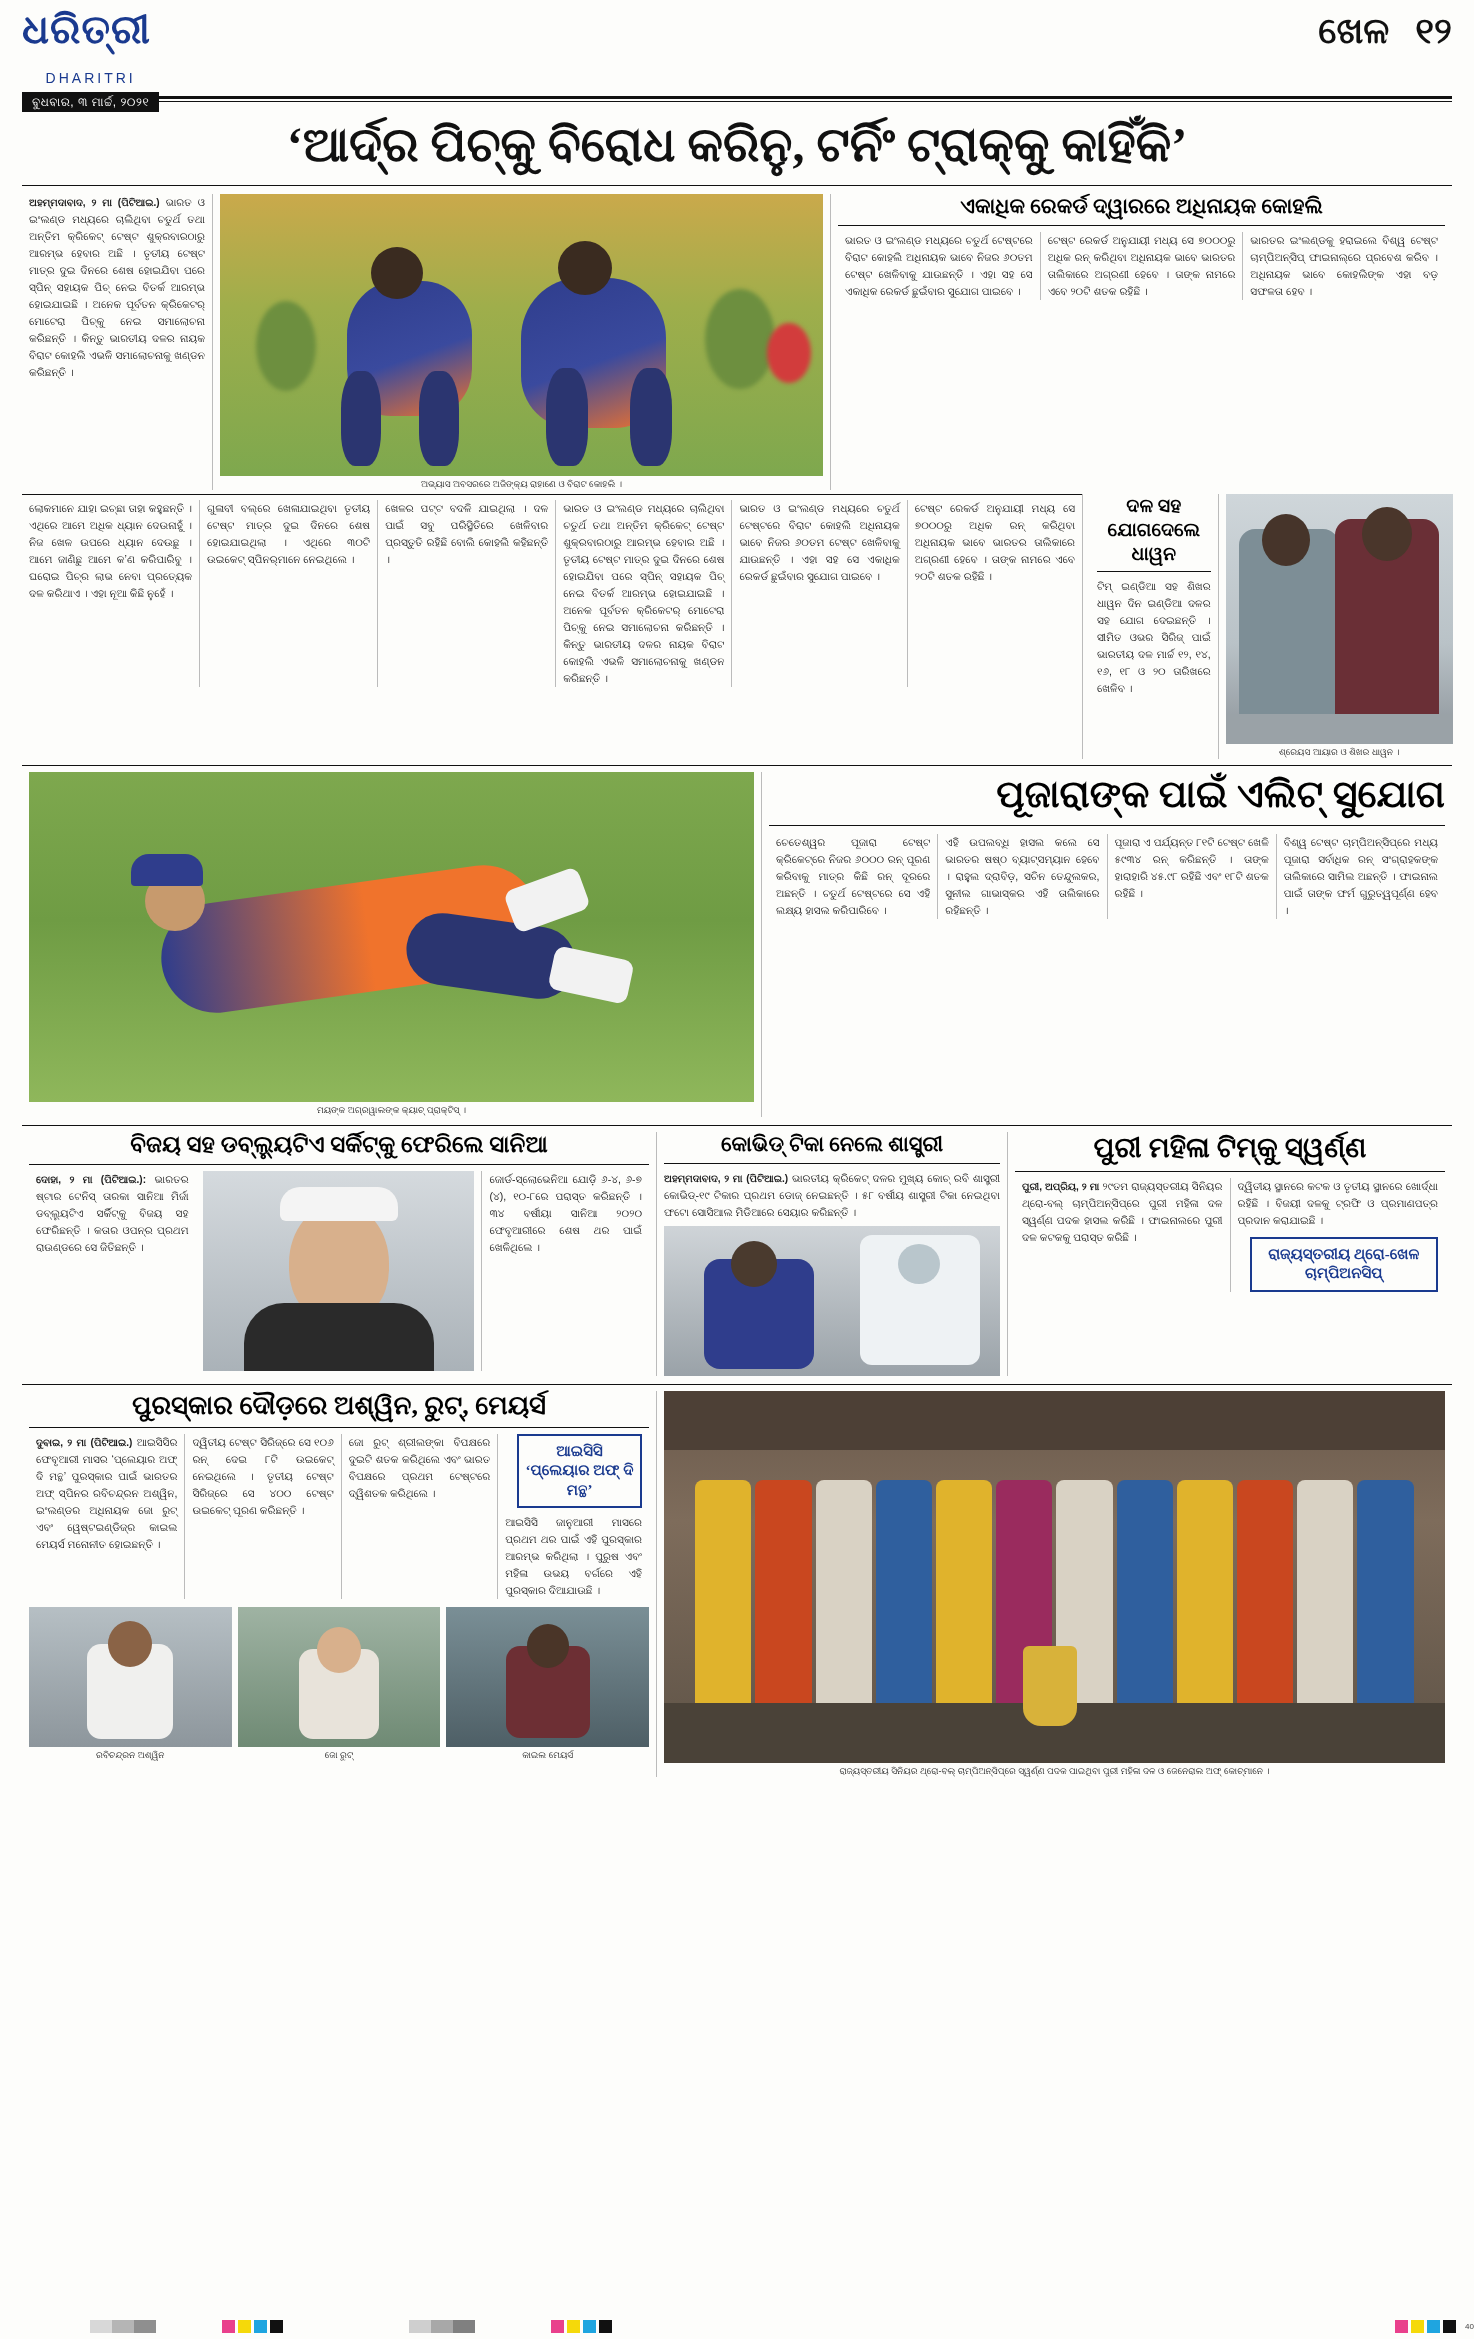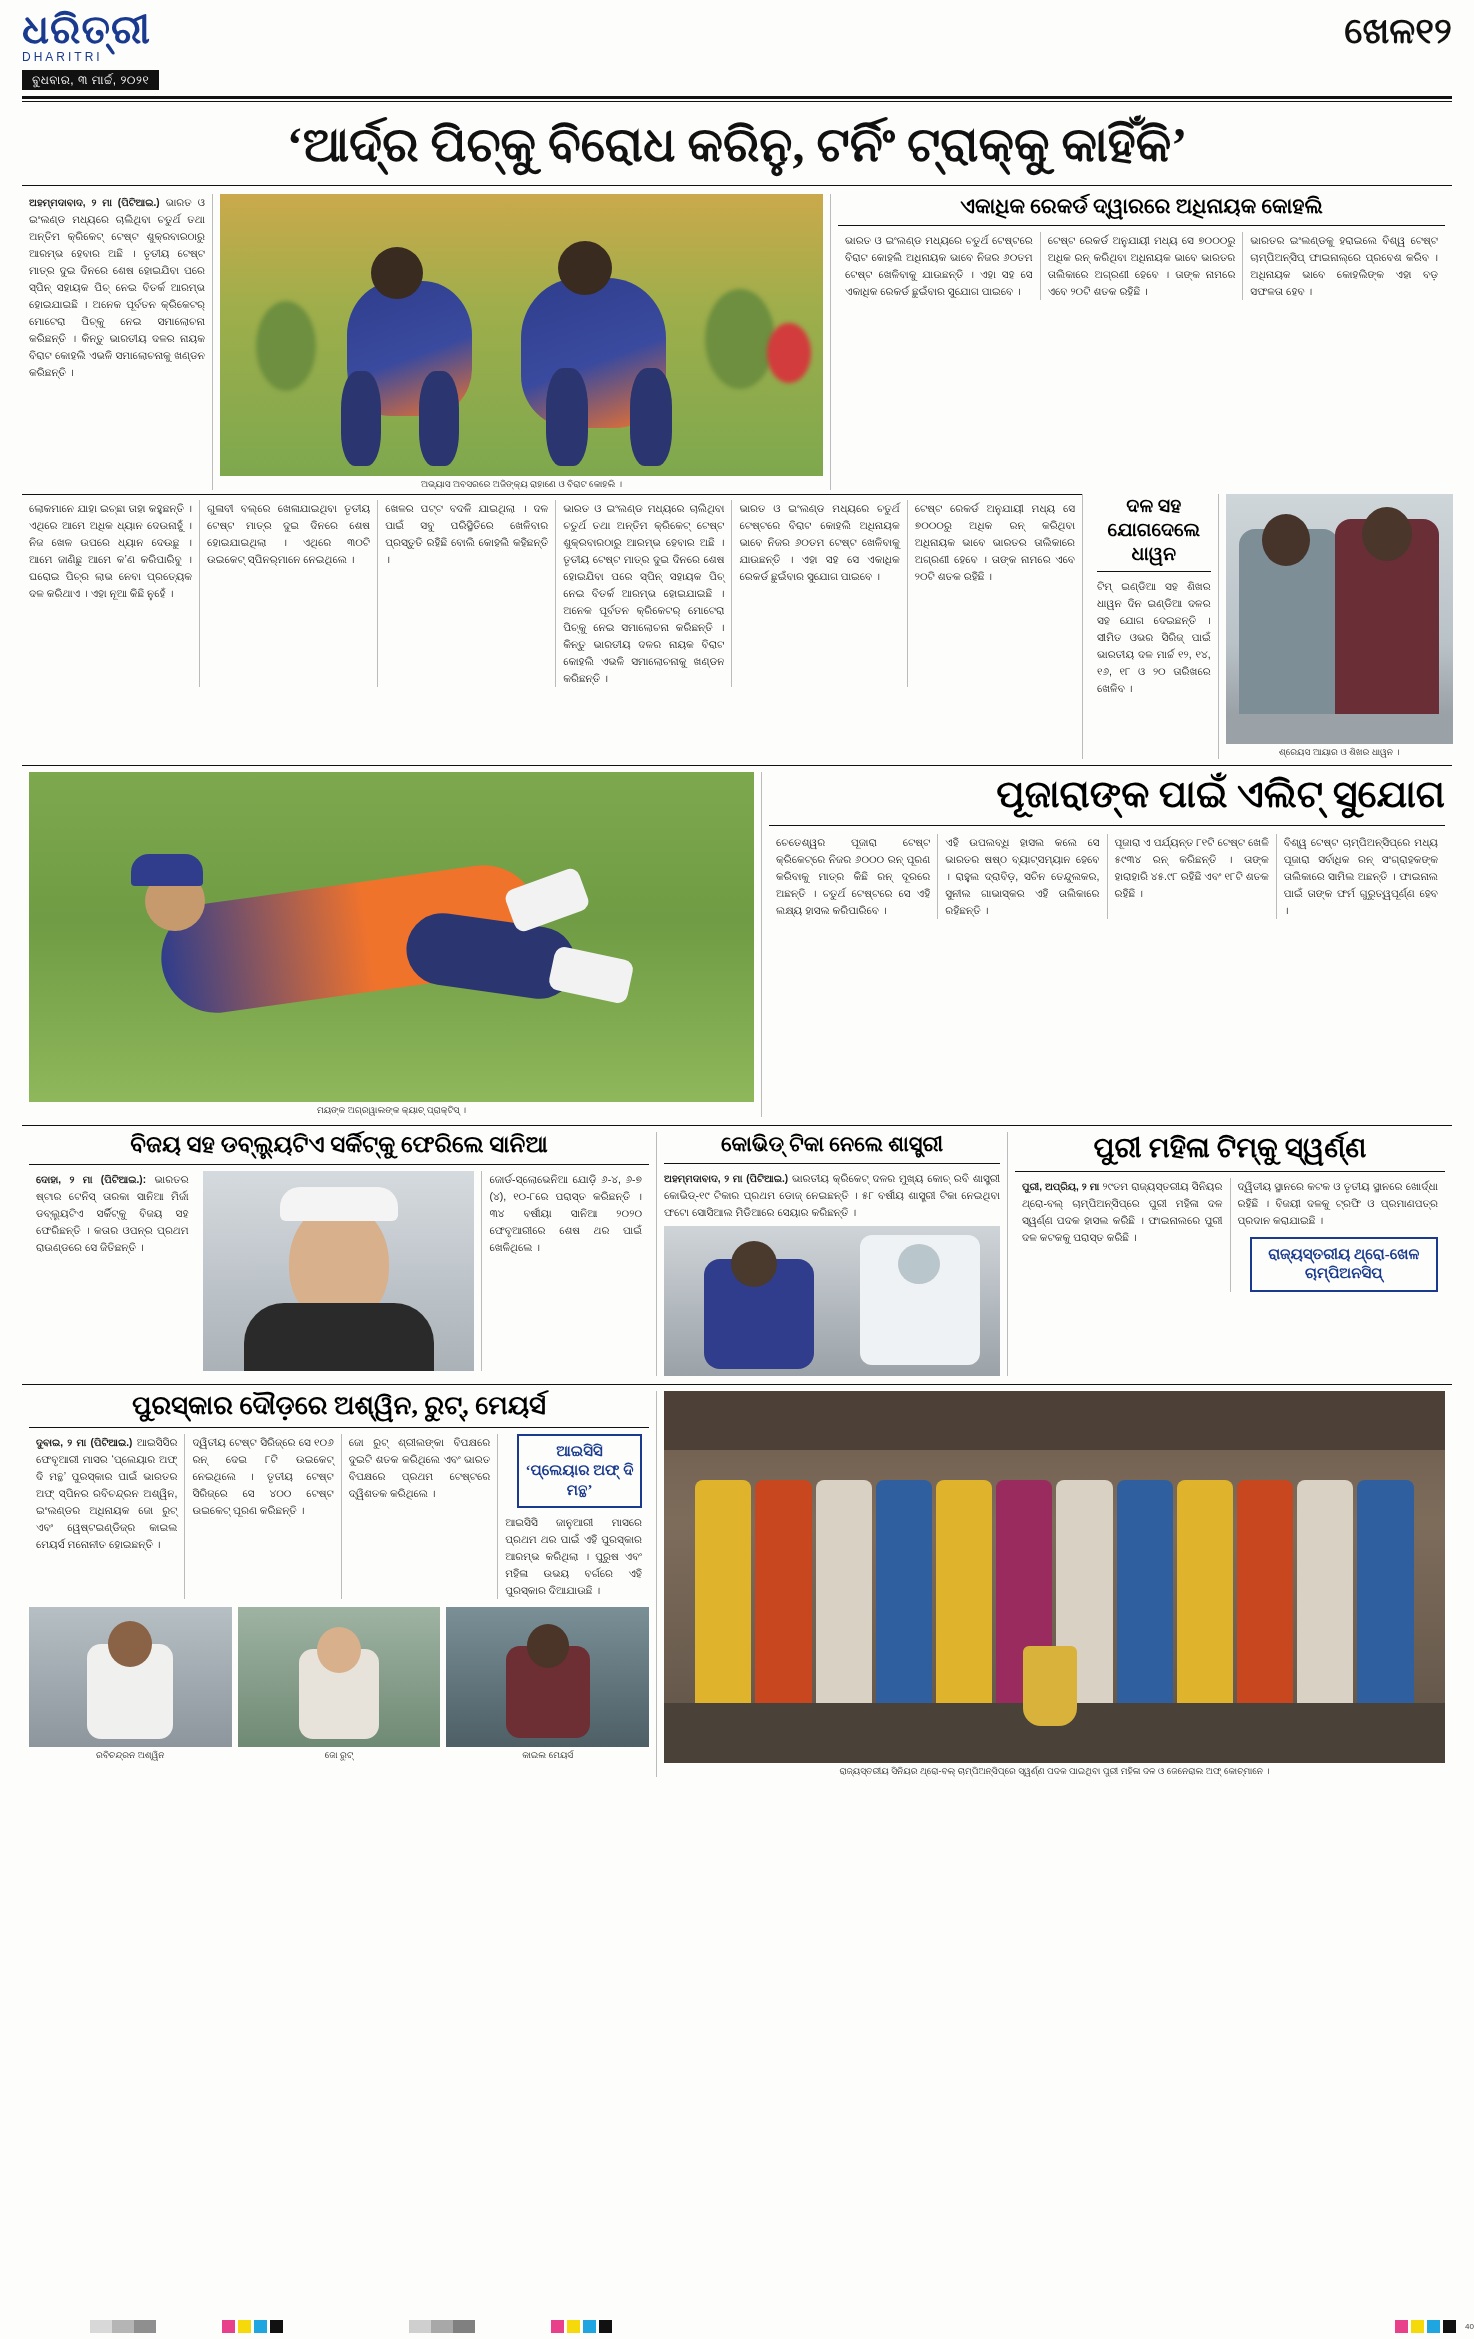--- a/index.html
+++ b/index.html
@@ -6,23 +6,23 @@
   body{font-family:"Liberation Sans", sans-serif;}
   .page{
     width:1474px;height:2339px;background:#fdfdfb;position:relative;
     box-sizing:border-box;padding:0;overflow:hidden;
   }
   .inner{position:absolute;left:22px;top:10px;width:1430px;}
   
   .masthead{display:flex;align-items:flex-start;justify-content:space-between;height:84px;}
   .logo-wrap{display:flex;flex-direction:column;align-items:flex-start;}
   .logo-od{font-family:"Liberation Serif",serif;font-size:40px;font-weight:bold;color:#1a3a8f;letter-spacing:1px;line-height:1;}
-  .logo-en{font-size:12px;letter-spacing:3px;color:#1a3a8f;width:100%;margin-top:0;}
+  .logo-en{font-size:14px;letter-spacing:3px;color:#1a3a8f;text-align:center;width:100%;margin-top:20px;}
   .date-bar{background:#111;color:#fff;font-size:12px;padding:3px 10px;margin-top:6px;letter-spacing:.5px;}
-  .section-head{display:flex;align-items:baseline;font-family:"Liberation Serif",serif;}
+  .section-head{display:flex;align-items:baseline;gap:26px;font-family:"Liberation Serif",serif;}
   .section-name{font-size:36px;font-weight:bold;color:#111;}
   .page-no{font-size:36px;font-weight:bold;color:#111;}
   .rule-thick{border-top:3px solid #111;margin-top:2px;}
   .rule-thin{border-top:1px solid #111;margin-top:2px;}
 
   
   .headline{
     font-family:"Liberation Serif",serif;font-size:48px;font-weight:bold;color:#111;
     text-align:center;letter-spacing:0px;line-height:1.22;margin:14px 0 10px 0;
   }

